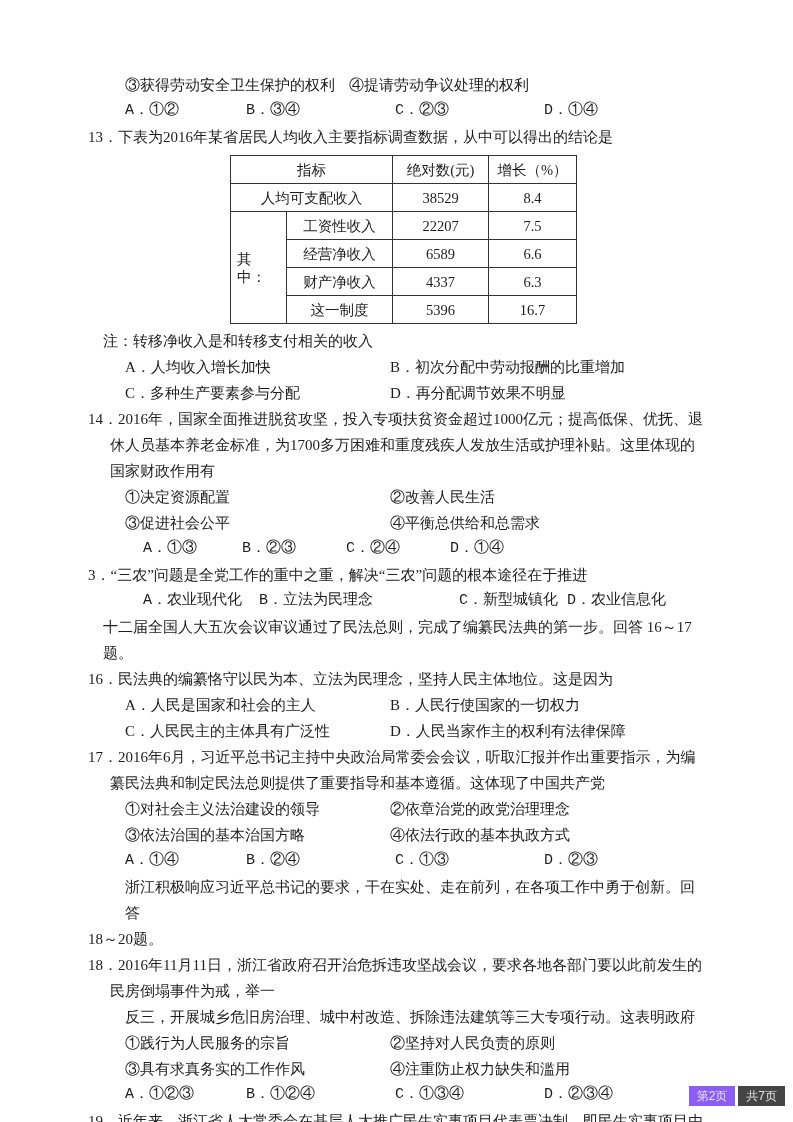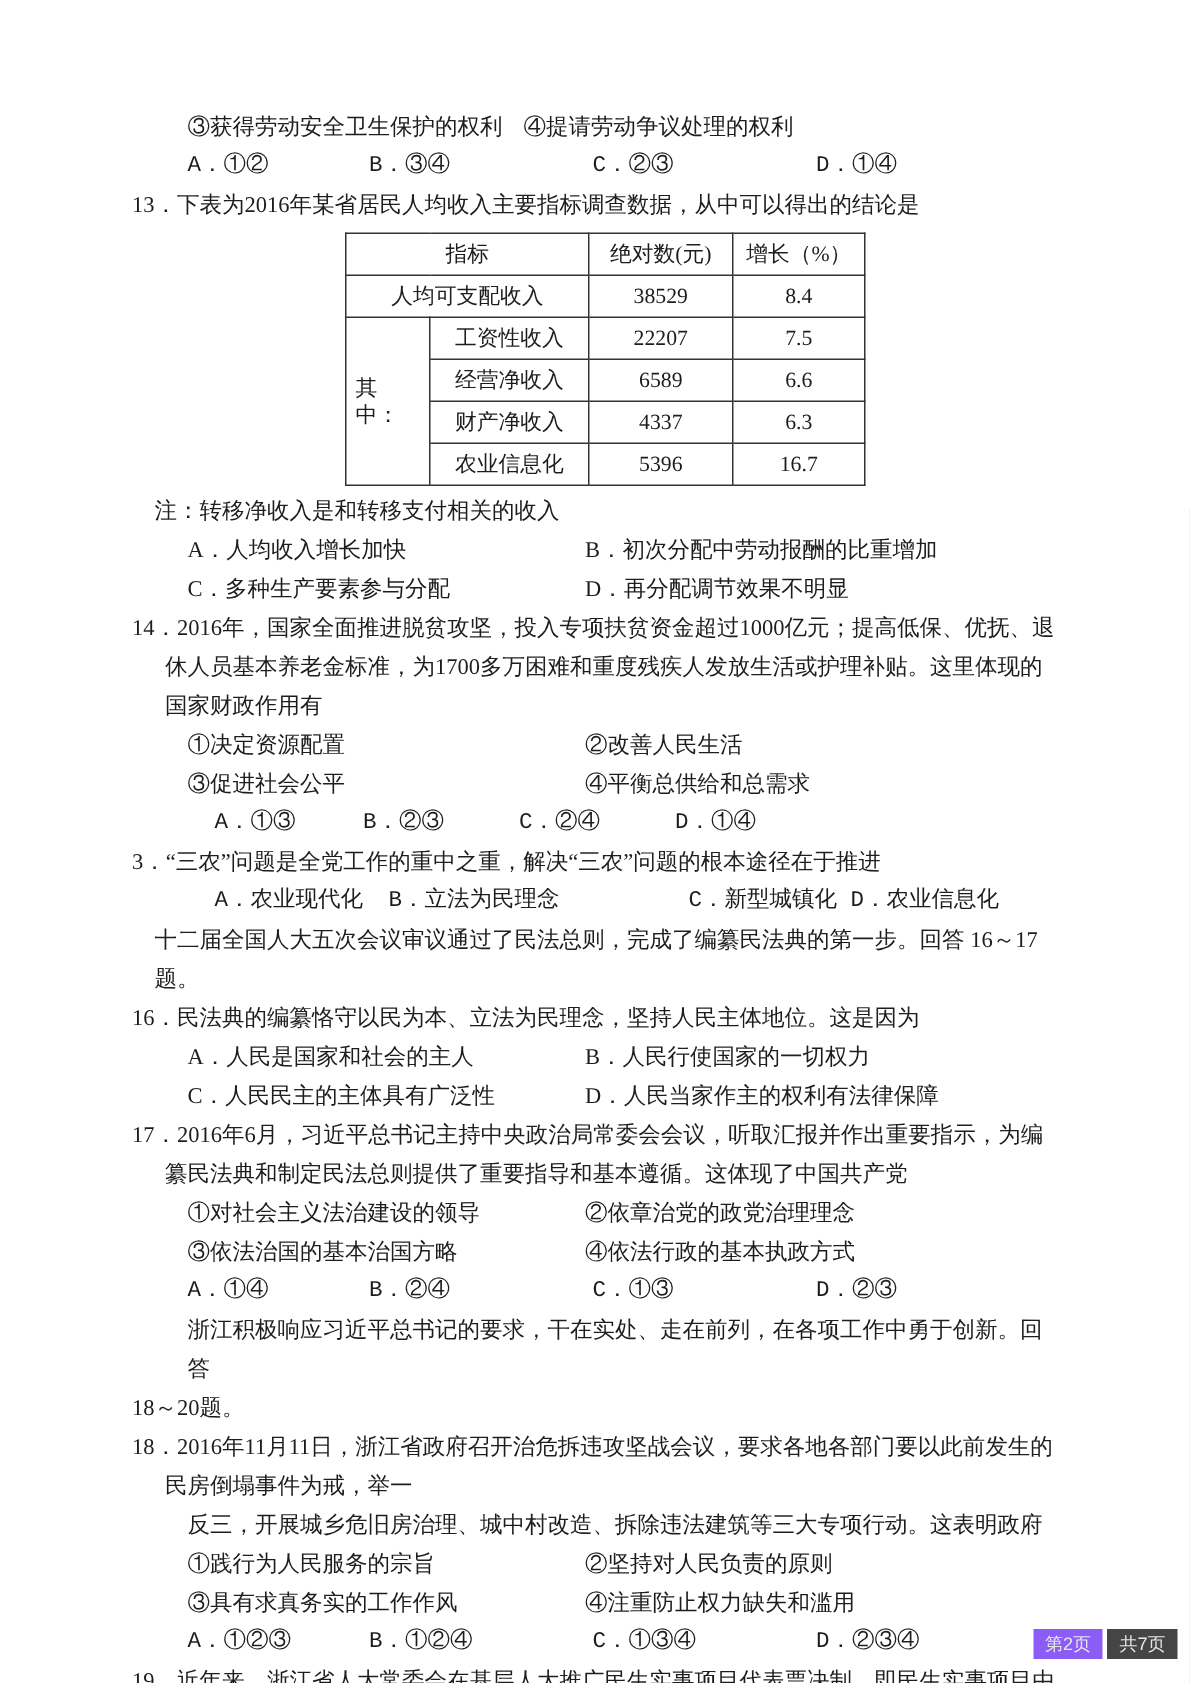--- a/index.html
+++ b/index.html
@@ -127,21 +127,21 @@
             <td>经营净收入</td>
             <td>6589</td>
             <td>6.6</td>
           </tr>
           <tr>
             <td>财产净收入</td>
             <td>4337</td>
             <td>6.3</td>
           </tr>
           <tr>
-            <td>农业信息化</td>
+            <td>这一制度</td>
             <td>5396</td>
             <td>16.7</td>
           </tr>
         </tbody>
       </table>
 
       <p class="note">注：转移净收入是和转移支付相关的收入</p>
       <p class="cols">
         <span>A．人均收入增长加快</span>
         <span>B．初次分配中劳动报酬的比重增加</span>

